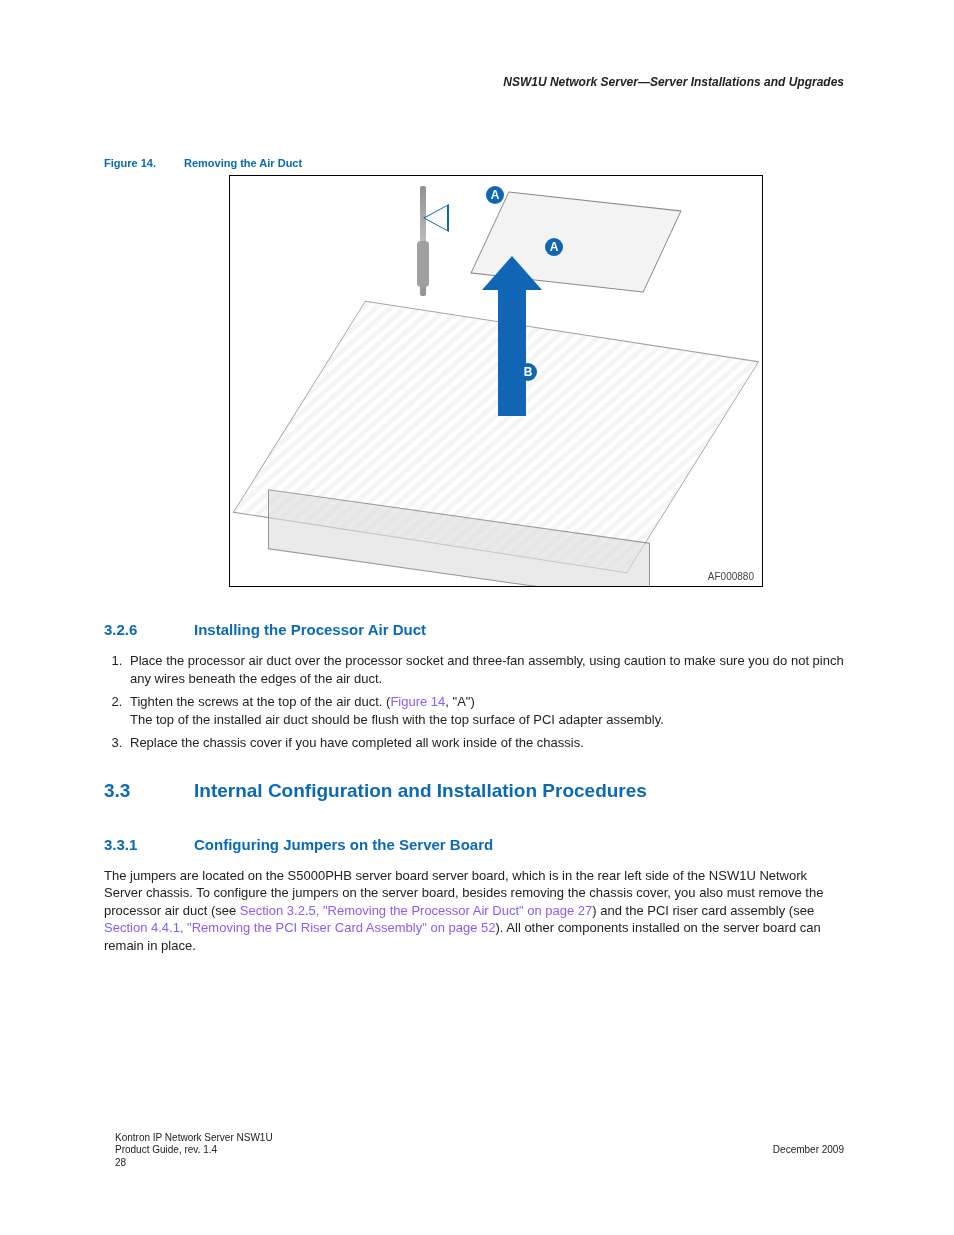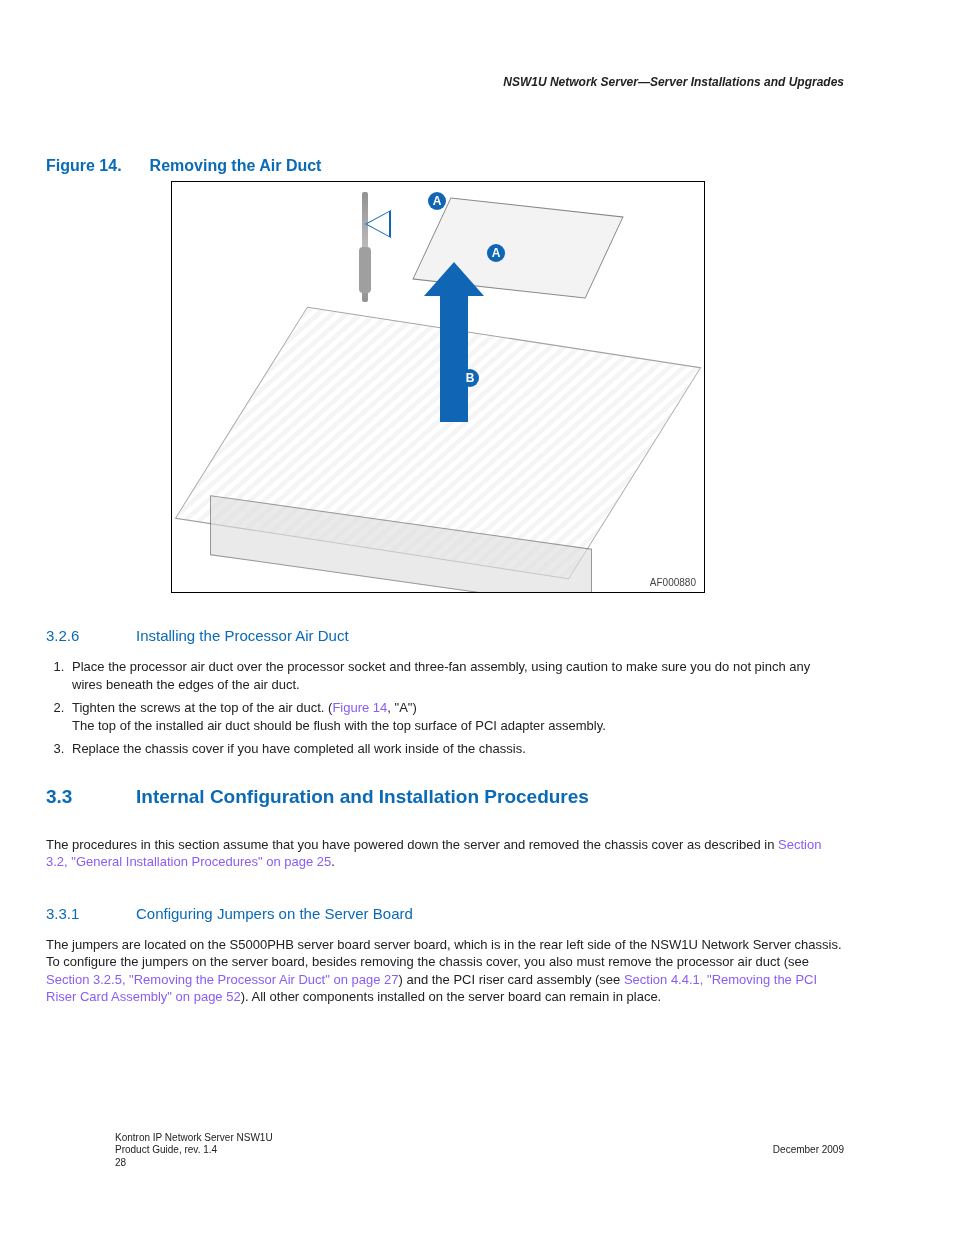--- a/index.html
+++ b/index.html
@@ -6,35 +6,35 @@
     margin: 0;
     background: #fff;
     font-family: Verdana, Geneva, sans-serif;
     color: #222;
     width: 954px;
     height: 1235px;
     position: relative;
     box-sizing: border-box;
   }
   .page {
-    padding: 75px 110px 0 46px;
+    padding: 75px 110px 0 104px;
     box-sizing: border-box;
   }
   .running-head {
     text-align: right;
     font-style: italic;
     font-weight: bold;
     font-size: 12px;
     color: #222;
     margin-bottom: 68px;
   }
   .fig-caption {
     color: #0a6ab5;
     font-weight: bold;
-    font-size: 16px;
+    font-size: 11px;
     margin-bottom: 6px;
   }
   .fig-caption .gap { display:inline-block; width:28px; }
   .figure-box {
     width: 534px;
     height: 412px;
     border: 1.2px solid #000;
     margin-left: 125px;
     position: relative;
     box-sizing: border-box;
@@ -57,21 +57,21 @@
     background: #1066b5;
     color: #fff;
     font-weight: bold;
     font-size: 12px;
     line-height: 18px;
     text-align: center;
     font-family: Arial, sans-serif;
   }
   .h3 {
     color: #0a6ab5;
-    font-weight: normal;
+    font-weight: bold;
     font-size: 15px;
     margin-top: 34px;
     margin-bottom: 14px;
   }
   .h3 .num { display:inline-block; width:90px; }
   .h2 {
     color: #0a6ab5;
     font-weight: bold;
     font-size: 19px;
     margin-top: 28px;
@@ -226,23 +226,20 @@
     </li>
     <li>
       <span>Replace the chassis cover if you have completed all work inside of the chassis.</span>
     </li>
   </ol>
 
   <div class="h2">
     <span class="num">3.3</span><span>Internal Configuration and Installation Procedures</span>
   </div>
 
-  <p class="body">
-    <span>The procedures in this section assume that you have powered down the server and removed the chassis cover as described in </span><span class="xref">Section 3.2, "General Installation Procedures" on page 25</span><span>.</span>
-  </p>
 
   <div class="h3">
     <span class="num">3.3.1</span><span>Configuring Jumpers on the Server Board</span>
   </div>
 
   <p class="body">
     <span>The jumpers are located on the S5000PHB server board server board, which is in the rear left side of the NSW1U Network Server chassis. To configure the jumpers on the server board, besides removing the chassis cover, you also must remove the processor air duct (see </span><span class="xref">Section 3.2.5, "Removing the Processor Air Duct" on page 27</span><span>) and the PCI riser card assembly (see </span><span class="xref">Section 4.4.1, "Removing the PCI Riser Card Assembly" on page 52</span><span>). All other components installed on the server board can remain in place.</span>
   </p>
 </div>
 

